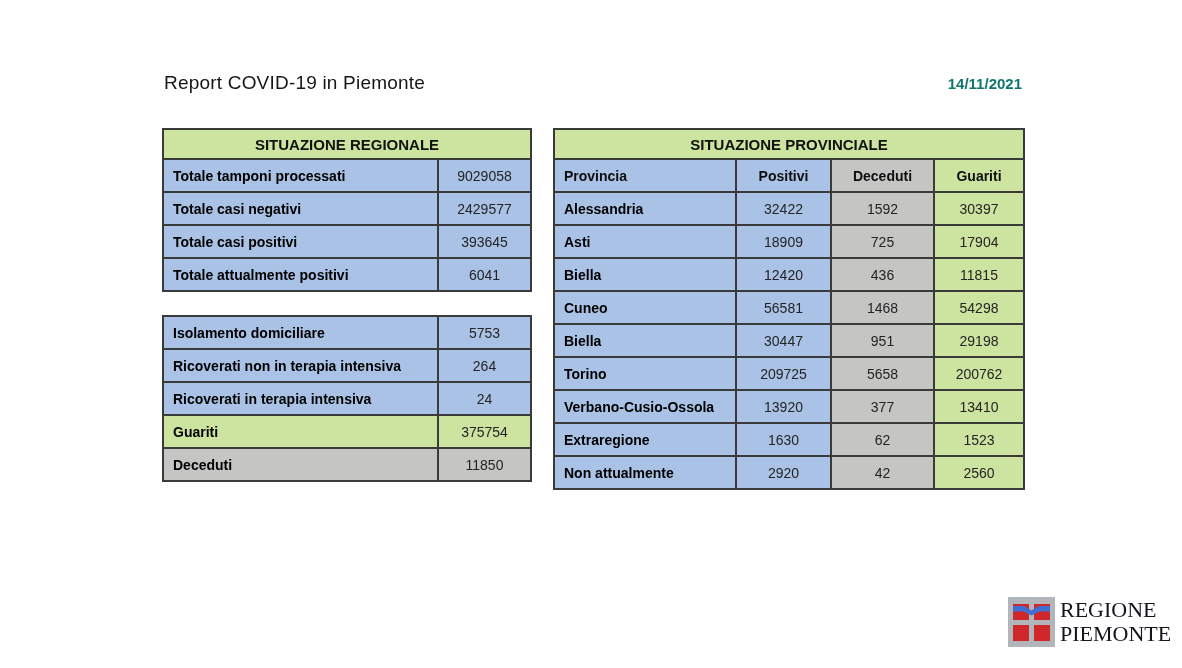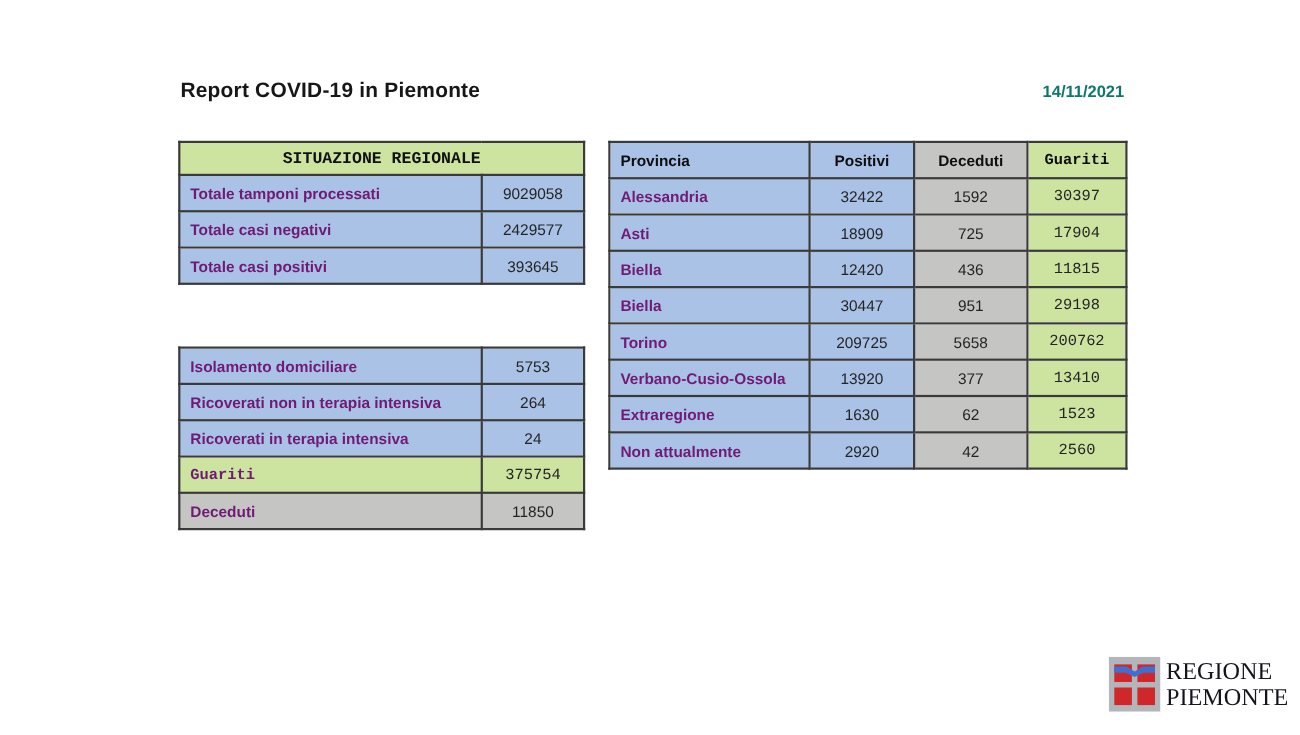--- a/index.html
+++ b/index.html
@@ -13,21 +13,21 @@
   }
   .page { position: absolute; inset: 0; }
 
   
   .report-header {
     position: absolute;
     left: 164px; top: 72px; width: 858px;
     display: flex; justify-content: space-between; align-items: baseline;
   }
   .report-title {
-    font-size: 19px; font-weight: 700; letter-spacing: 0.2px; color: #161616;
+    font-size: 19px; font-weight: 400; letter-spacing: 0.2px; color: #161616;
   }
   .report-date {
     font-size: 15px; font-weight: 700; color: #0f766e;
   }
 
   
   table {
     border-collapse: collapse;
     table-layout: fixed;
     position: absolute;
@@ -41,30 +41,30 @@
     white-space: nowrap;
   }
   .title-row th {
     height: 28px;
     font-size: 15px;
     font-weight: 700;
     text-align: center;
     color: #111111;
   }
   .lbl {
-    font-size: 14px; font-weight: 700; text-align: left; padding-left: 9px; color: #701a75;
+    font-size: 14px; font-weight: 700; text-align: left; padding-left: 9px; color: #000000;
   }
   .val {
     font-size: 14px; font-weight: 400; text-align: center; color: #242424;
   }
   .col-h {
     font-size: 14px; font-weight: 700; color: #0e0e0e;
   }
   .c-blue  { background: #a9c2e6; }
-  .c-green { background: #cde3a0; font-family: Liberation Mono, monospace; }
+  .c-green { background: #cde3a0; }
   .c-gray  { background: #c5c5c4; }
 
   #regional-table  { left: 162px; top: 128px; width: 368px; }
   #clinical-table  { left: 162px; top: 315px; width: 368px; border-radius: 23px; }
   #provincial-table{ left: 553px; top: 128px; width: 470px; }
 
   
   .logo {
     position: absolute; left: 1008px; top: 597px;
     display: flex; align-items: center; gap: 5px;
@@ -98,20 +98,24 @@
       <td class="lbl c-blue">Totale tamponi processati</td>
       <td class="val c-blue">9029058</td>
     </tr>
     <tr>
       <td class="lbl c-blue">Totale casi negativi</td>
       <td class="val c-blue">2429577</td>
     </tr>
     <tr>
       <td class="lbl c-blue">Totale casi positivi</td>
       <td class="val c-blue">393645</td>
+    </tr>
+    <tr>
+      <td class="lbl c-blue">Totale attualmente positivi</td>
+      <td class="val c-blue">6041</td>
     </tr>
   </tbody>
     </table>
 
   <table id="clinical-table">
     <colgroup>
         <col style="width:275px">
         <col style="width:93px">
       </colgroup>
     <tbody>
@@ -139,20 +143,23 @@
     </table>
 
   <table id="provincial-table">
     <colgroup>
         <col style="width:182px">
         <col style="width:95px">
         <col style="width:103px">
         <col style="width:90px">
       </colgroup>
     <tbody>
+        <tr class="title-row">
+      <th colspan="4" class="c-green">SITUAZIONE PROVINCIALE</th>
+    </tr>
     <tr>
       <td class="lbl col-h c-blue">Provincia</td>
       <td class="val col-h c-blue">Positivi</td>
       <td class="val col-h c-gray">Deceduti</td>
       <td class="val col-h c-green">Guariti</td>
     </tr>
     <tr>
       <td class="lbl c-blue">Alessandria</td>
       <td class="val c-blue">32422</td>
       <td class="val c-gray">1592</td>
@@ -162,20 +169,26 @@
       <td class="lbl c-blue">Asti</td>
       <td class="val c-blue">18909</td>
       <td class="val c-gray">725</td>
       <td class="val c-green">17904</td>
     </tr>
     <tr>
       <td class="lbl c-blue">Biella</td>
       <td class="val c-blue">12420</td>
       <td class="val c-gray">436</td>
       <td class="val c-green">11815</td>
+    </tr>
+    <tr>
+      <td class="lbl c-blue">Cuneo</td>
+      <td class="val c-blue">56581</td>
+      <td class="val c-gray">1468</td>
+      <td class="val c-green">54298</td>
     </tr>
     <tr>
       <td class="lbl c-blue">Biella</td>
       <td class="val c-blue">30447</td>
       <td class="val c-gray">951</td>
       <td class="val c-green">29198</td>
     </tr>
     <tr>
       <td class="lbl c-blue">Torino</td>
       <td class="val c-blue">209725</td>

